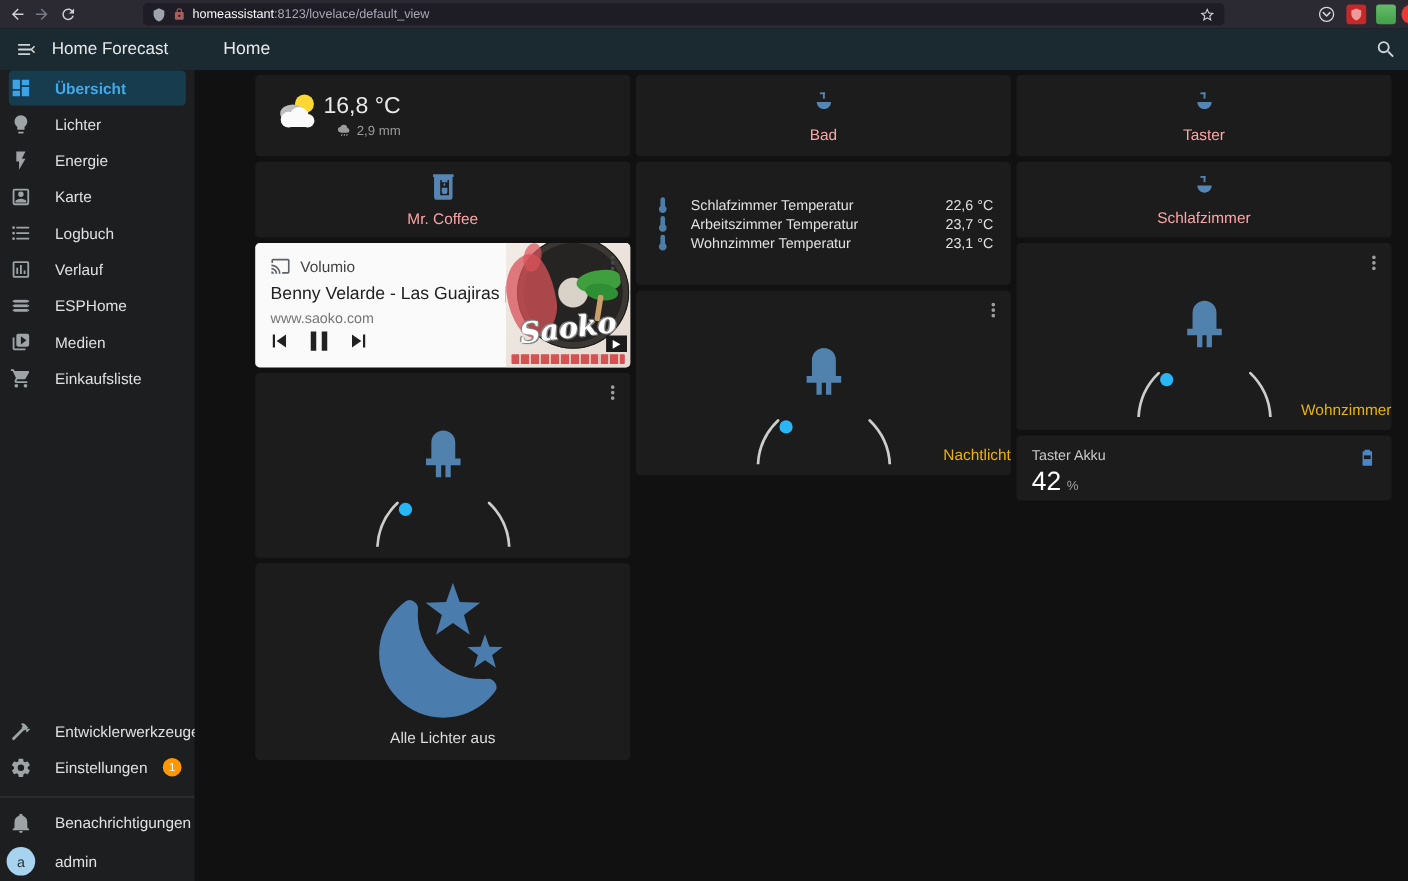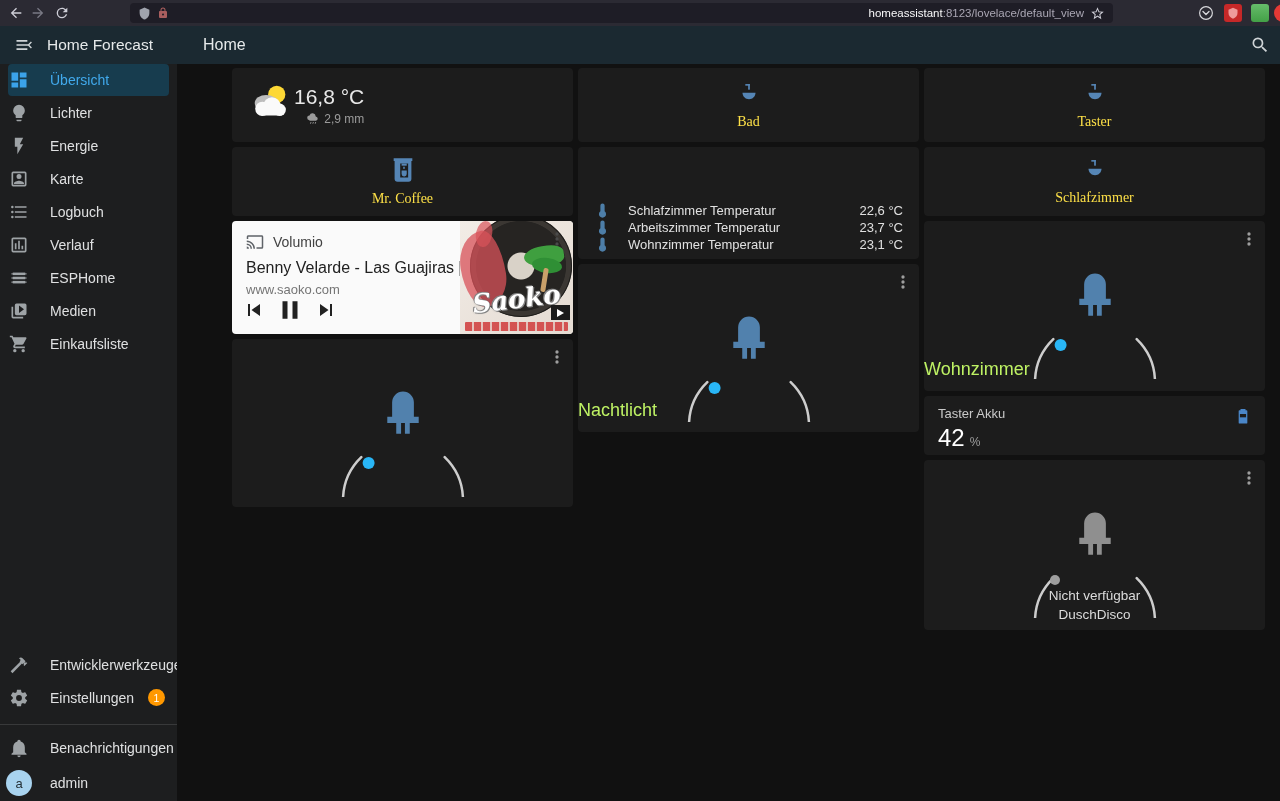--- a/index.html
+++ b/index.html
@@ -9,54 +9,54 @@
   svg { display:block; }
 
   
   #browser-bar { position:absolute; top:0; left:0; width:1280px; height:26px; background:#2b2a33; }
   .nav-btn { position:absolute; top:5px; width:16px; height:16px; color:#cfcfd8; cursor:pointer; }
   .nav-btn.dim { color:#7a7a85; }
   #url-bar { position:absolute; left:130px; top:3px; width:983px; height:20px; background:#1e1d26;
     border-radius:4px; display:flex; align-items:center; padding:0 8px; gap:6px; }
   #url-bar .host { color:#f9f9fa; font-size:11.5px; }
   #url-bar .path { color:#a9a6b3; font-size:11.5px; }
-  #url-text { display:flex; white-space:nowrap; overflow:hidden; flex:1;justify-content:flex-end; }
+  #url-text { display:flex; white-space:nowrap; overflow:hidden; flex:1; }
   .ext-btn { position:absolute; top:4px; width:18px; height:18px; border-radius:3px; cursor:pointer; }
 
   
   #app-header { position:absolute; top:26px; left:0; width:1280px; height:38px; background:#1b2931; }
   #menu-toggle { position:absolute; left:14px; top:9px; width:20px; height:20px; color:#cfd4d7; cursor:pointer; }
   #app-title { position:absolute; left:47px; top:0; line-height:38px; font-size:15.5px; color:#e6e9ea; }
   #view-title { position:absolute; left:203px; top:0; line-height:38px; font-size:16px; color:#e6e9ea; }
   #search-btn { position:absolute; left:1250px; top:9px; width:20px; height:20px; color:#cfd4d7; cursor:pointer; }
 
   
   #sidebar { position:absolute; top:64px; left:0; width:177px; height:737px; background:#1d1e1f; }
   .side-item { height:33px; display:flex; align-items:center; padding-left:9px; gap:21px; cursor:pointer; }
   .side-item .s-icon { width:20px; height:20px; color:#9ea3a6; flex:none; }
   .side-item .s-label { font-size:14px; color:#dfe0e1; }
-  .side-item.active { margin:0 8px; padding-left:1px; height:32px; border-radius:4px; background:#173c4e; }
+  .side-item.active { margin:0 8px; padding-left:1px; height:32px; border-radius:4px; background:#173c4e;font-weight:bold; }
   .side-item.active .s-icon { color:#3ba3ea; }
   .side-item.active .s-label { color:#41a9ec; }
   .side-divider { position:absolute; left:0; right:0; height:1px; background:rgba(255,255,255,.12); }
   .badge { position:absolute; right:12px; top:8px; width:17px; height:17px; border-radius:50%;
     background:#ff9800; color:#fff; font-size:10.5px; display:flex; align-items:center; justify-content:center; }
   .avatar { width:26px; height:26px; border-radius:50%; background:#a8d3ef; color:#253137;
     font-size:13px; display:flex; align-items:center; justify-content:center; flex:none; }
 
   
   #content { position:absolute; top:64px; left:177px; width:1103px; height:737px; background:#111; }
   #columns { position:absolute; left:55px; top:4px; display:flex; gap:5px; }
   .col { width:341px; display:flex; flex-direction:column; gap:5px; }
   .card { position:relative; background:#1c1c1c; border-radius:4px; }
 
   
   .btn-card { display:flex; flex-direction:column; align-items:center; justify-content:center; gap:7px; cursor:pointer; }
   .btn-card .b-icon { width:26px; height:26px; color:#5585b5; }
-  .btn-card .b-label { font-size:14px; color:#fde047;font-family:Liberation Serif, serif; }
+  .btn-card .b-label { font-size:14px; color:#fca5a5; }
 
   
   #weather-card { height:74px; display:flex; align-items:center; padding:0 16px; cursor:pointer; }
   #weather-icon { width:46px; height:46px; flex:none; }
   .w-main { flex:1; margin-left:14px; }
   .w-cond { font-size:20px; color:#e6e6e6; }
   .w-src { font-size:12px; color:#9b9b9b; margin-top:2px; }
   .w-right { text-align:right; }
   .w-temp { font-size:21px; color:#e8e8e8; }
   .w-precip { margin-top:3px; display:flex; align-items:center; justify-content:flex-end; gap:4px;
@@ -97,29 +97,29 @@
     border-bottom:4.5px solid transparent; }
 
   
   .dimmer { cursor:pointer; }
   .gauge { position:absolute; left:50%; top:8px; transform:translateX(-50%); width:150px; height:150px; }
   .gauge .arc { fill:none; stroke:#cdcdcd; stroke-width:2.5; stroke-linecap:round; }
   .gauge .dot { fill:#29b6f6; cursor:pointer; }
   .led { position:absolute; left:50%; top:44px; transform:translateX(-50%); width:58px; height:58px; color:#51809f; }
   .led-blue { color:#5181ad; }
   .led-gray { color:#8f8f8f; }
-  .dimmer-label { position:absolute; left:0; right:0; bottom:11px; text-align:left; font-size:18px; color:#bef264; }
+  .dimmer-label { position:absolute; left:0; right:0; bottom:11px; text-align:right; font-size:14px; color:#eab308; }
   .dots { position:absolute; top:8px; right:6px; width:20px; height:20px; color:#9e9e9e; cursor:pointer; }
   .dots.dark { color:#4a4a4a; }
   .unavail .dot { fill:#9e9e9e; }
   .du-status { position:absolute; left:0; right:0; bottom:27px; text-align:center; font-size:13.5px; color:#dcdcdc; }
   .du-label  { position:absolute; left:0; right:0; bottom:8px; text-align:center; font-size:13.5px; color:#dcdcdc; }
 
   
-  #temps-card { height:112px; padding:6px 16px; display:flex; flex-direction:column; justify-content:flex-end; }
+  #temps-card { height:112px; padding:6px 16px; display:flex; flex-direction:column; justify-content:center; }
   .t-row { display:flex; align-items:center; gap:17px; cursor:pointer; }
   .t-icon { width:17px; height:17px; color:#4d7ea8; flex:none; }
   .t-name { font-size:13px; color:#e0e0e0; }
   .t-val { margin-left:auto; font-size:13px; color:#e0e0e0; }
 
   
   #moon-card { height:179px; cursor:pointer; }
   #moon-icon { position:absolute; left:50%; top:12px; transform:translateX(-50%); width:140px; height:140px; color:#4a7cad; }
   #moon-label { position:absolute; left:0; right:0; bottom:13px; text-align:center; font-size:14px; color:#dcdcdc; }
 
@@ -380,20 +380,26 @@
           <circle class="dot" cx="40.6" cy="116.1" r="6"></circle>
         </svg>
         <svg class="led led-blue" viewBox="0 0 24 24">
             <use href="#i-led"></use>
           </svg>
         <svg class="dots" viewBox="0 0 24 24">
             <use href="#i-dots"></use>
           </svg>
       </div>
 
+      <div class="card" id="moon-card">
+        <svg id="moon-icon" viewBox="0 0 24 24">
+            <use href="#i-moon"></use>
+          </svg>
+        <div id="moon-label">Alle Lichter aus</div>
+      </div>
     </div>
 
     <div class="col">
       <div class="card btn-card" style="height:74px">
         <svg class="b-icon" viewBox="0 0 24 24">
             <use href="#i-ceiling"></use>
           </svg>
         <div class="b-label">Bad</div>
       </div>
 
@@ -469,30 +475,16 @@
         <div class="bat-row">
           <span class="bat-val">42</span>
           <span class="bat-unit">%</span>
         </div>
         <svg class="bat-icon" viewBox="0 0 24 24">
           <path fill="currentColor" d="M9,3.5 H15 V5 H16.2 A1,1 0 0 1 17.2,6 V20 A1,1 0 0 1 16.2,21 H7.8 A1,1 0 0 1 6.8,20 V6 A1,1 0 0 1 7.8,5 H9 Z"></path>
           <rect fill="#1c1c1c" x="8.3" y="9.6" width="7.4" height="4"></rect>
         </svg>
       </div>
 
-      <div class="card dimmer unavail" style="height:170px">
-        <svg class="gauge" viewBox="0 0 150 150">
-          <path class="arc" d="M33.3,110.2 A60,60 0 1 0 116.7,110.2"></path>
-          <circle class="dot" cx="35" cy="112" r="5"></circle>
-        </svg>
-        <svg class="led led-gray" viewBox="0 0 24 24">
-            <use href="#i-led"></use>
-          </svg>
-        <div class="du-status">Nicht verfügbar</div>
-        <div class="du-label">DuschDisco</div>
-        <svg class="dots" viewBox="0 0 24 24">
-            <use href="#i-dots"></use>
-          </svg>
-      </div>
     </div>
 
   </div>
 </div>
 
 </body></html>

